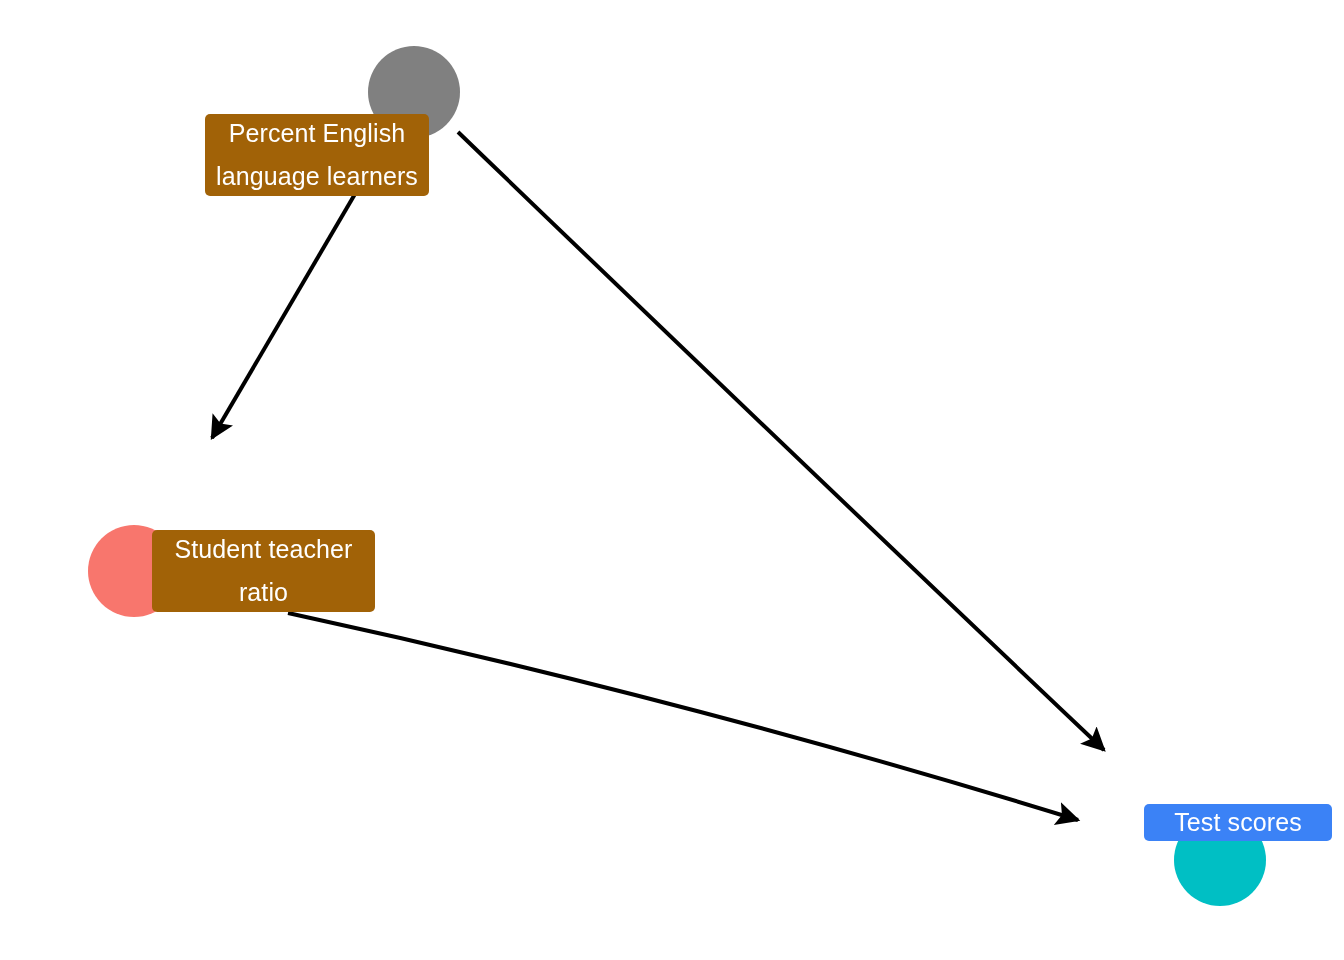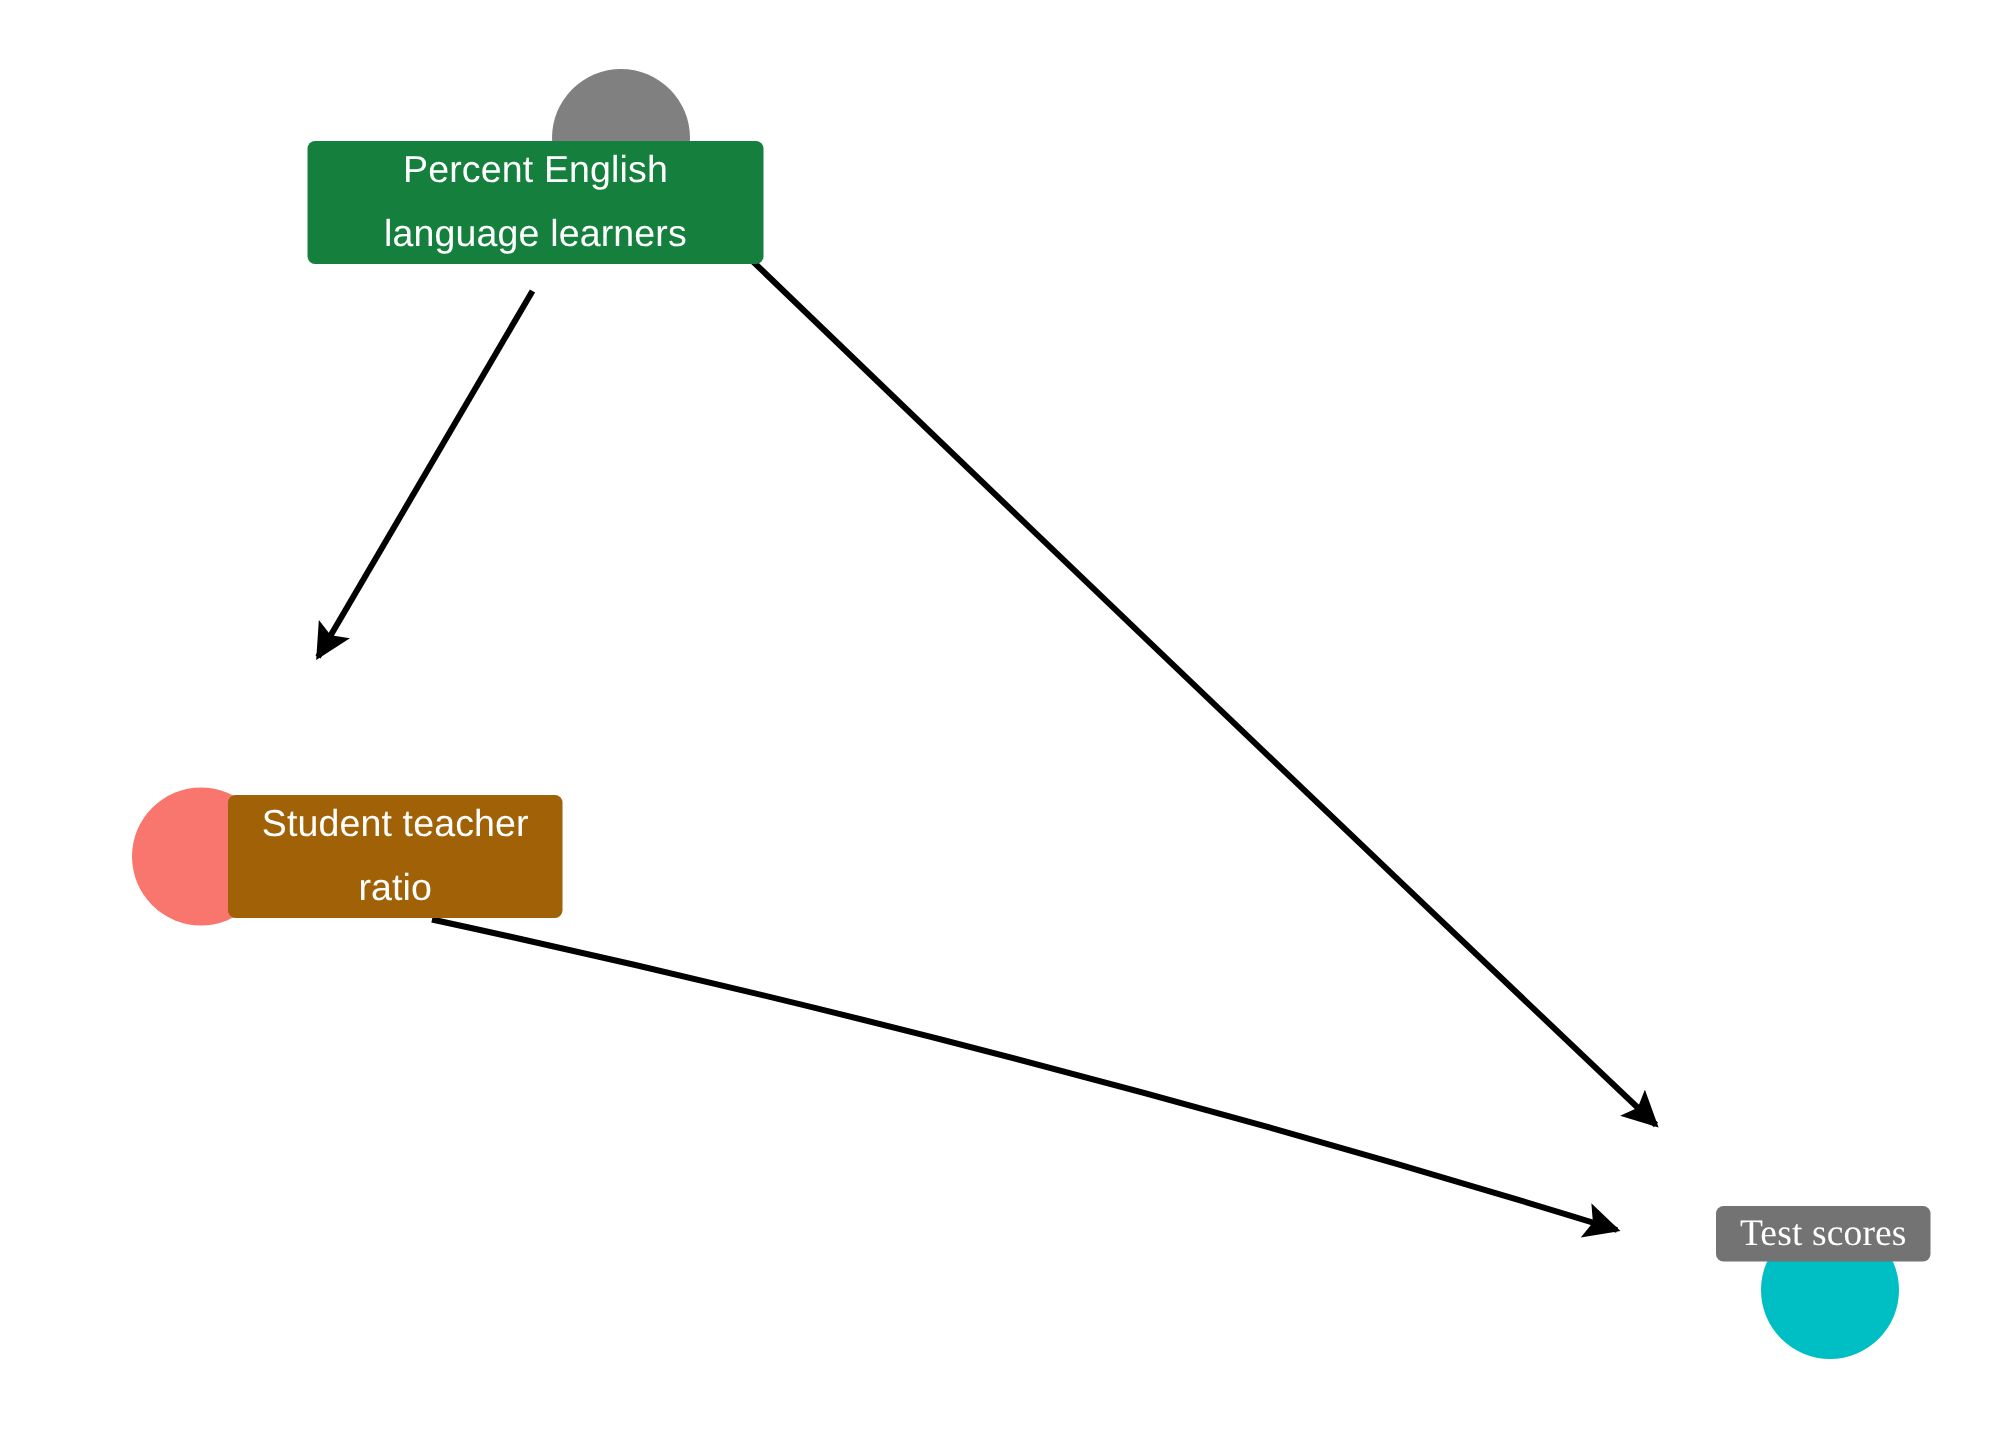--- a/index.html
+++ b/index.html
@@ -49,24 +49,24 @@
   
   #node-ell .node-circle {
     left: 368px;
     top: 46px;
     width: 92px;
     height: 92px;
     background: #808080;
   }
   #node-ell .node-label {
     left: 205px;
-    top: 94px;
-    width: 304px;
+    top: 114px;
+    width: 224px;
     height: 82px;
-    background: #15803d;
+    background: #a16207;
   }
 
   
   #node-str .node-circle {
     left: 88px;
     top: 525px;
     width: 92px;
     height: 92px;
     background: #f8766d;
   }
@@ -82,25 +82,24 @@
   #node-ts .node-circle {
     left: 1174px;
     top: 814px;
     width: 92px;
     height: 92px;
     background: #00bfc4;
   }
   #node-ts .node-label {
     left: 1144px;
     top: 804px;
-    width: 143px;
+    width: 188px;
     height: 37px;
-    background: #737373;
+    background: #3b82f6;
     line-height: 37px;
-    font-family: Liberation Serif, serif;
   }
 </style>
 </head>
 <body>
 
 <div id="canvas">
 
   <svg id="edges" viewBox="0 0 1344 960" xmlns="http://www.w3.org/2000/svg">
     <defs>
       <marker id="arrow-head" markerWidth="7" markerHeight="7" refX="5.4" refY="3" orient="auto" markerUnits="strokeWidth">

